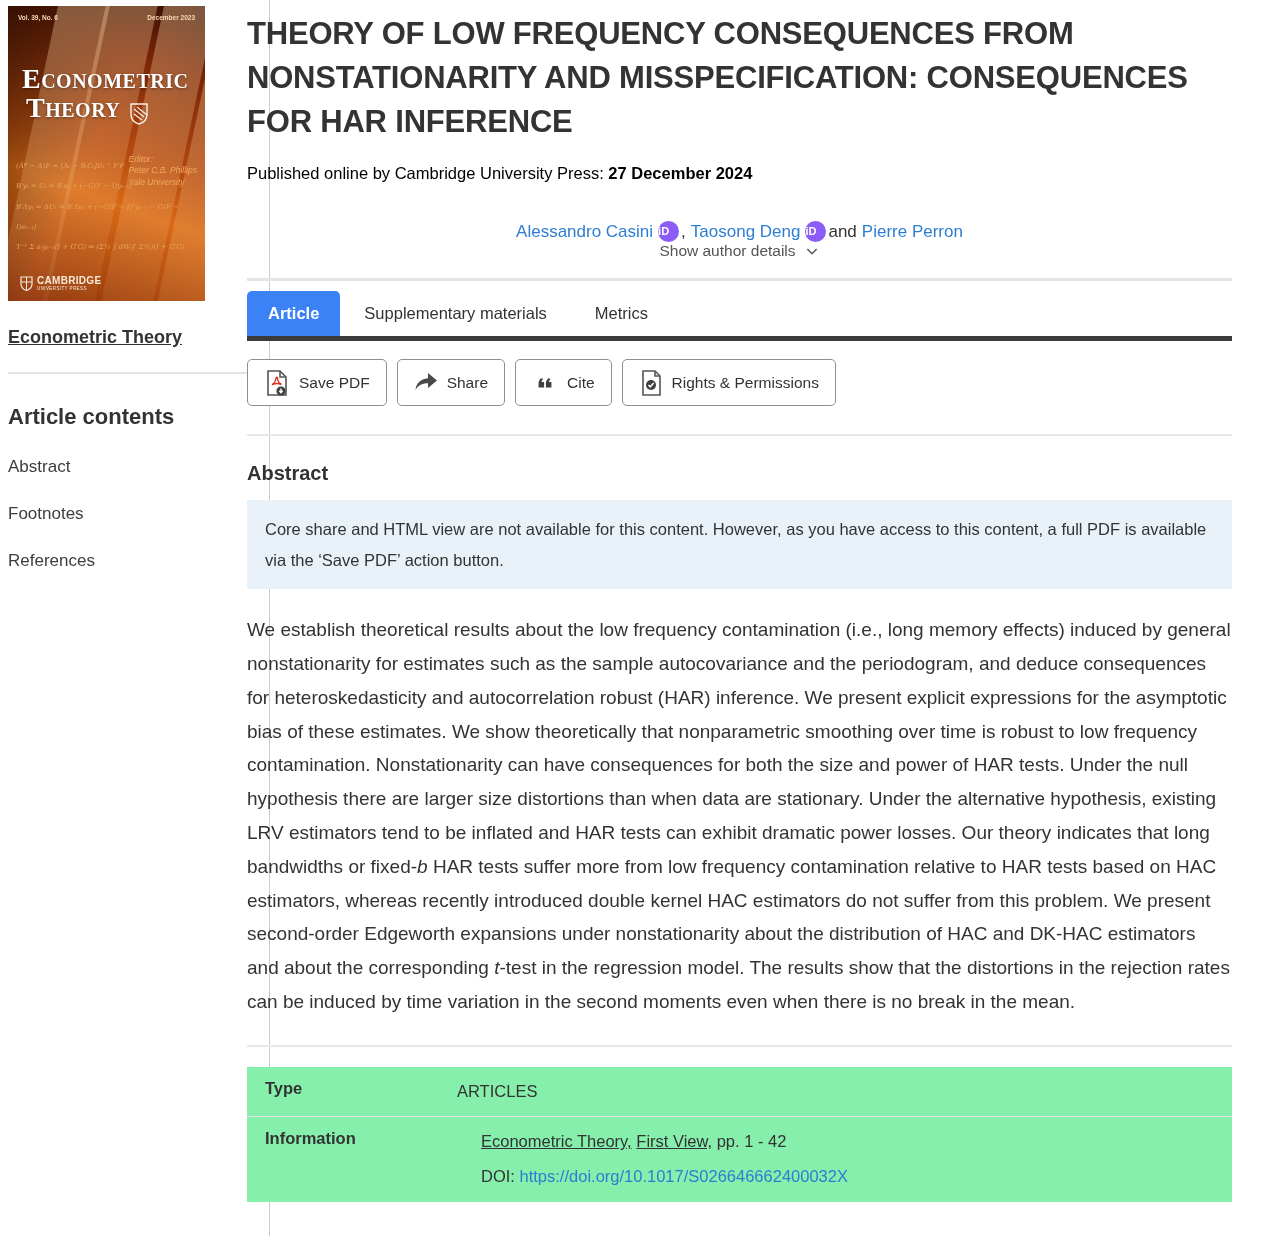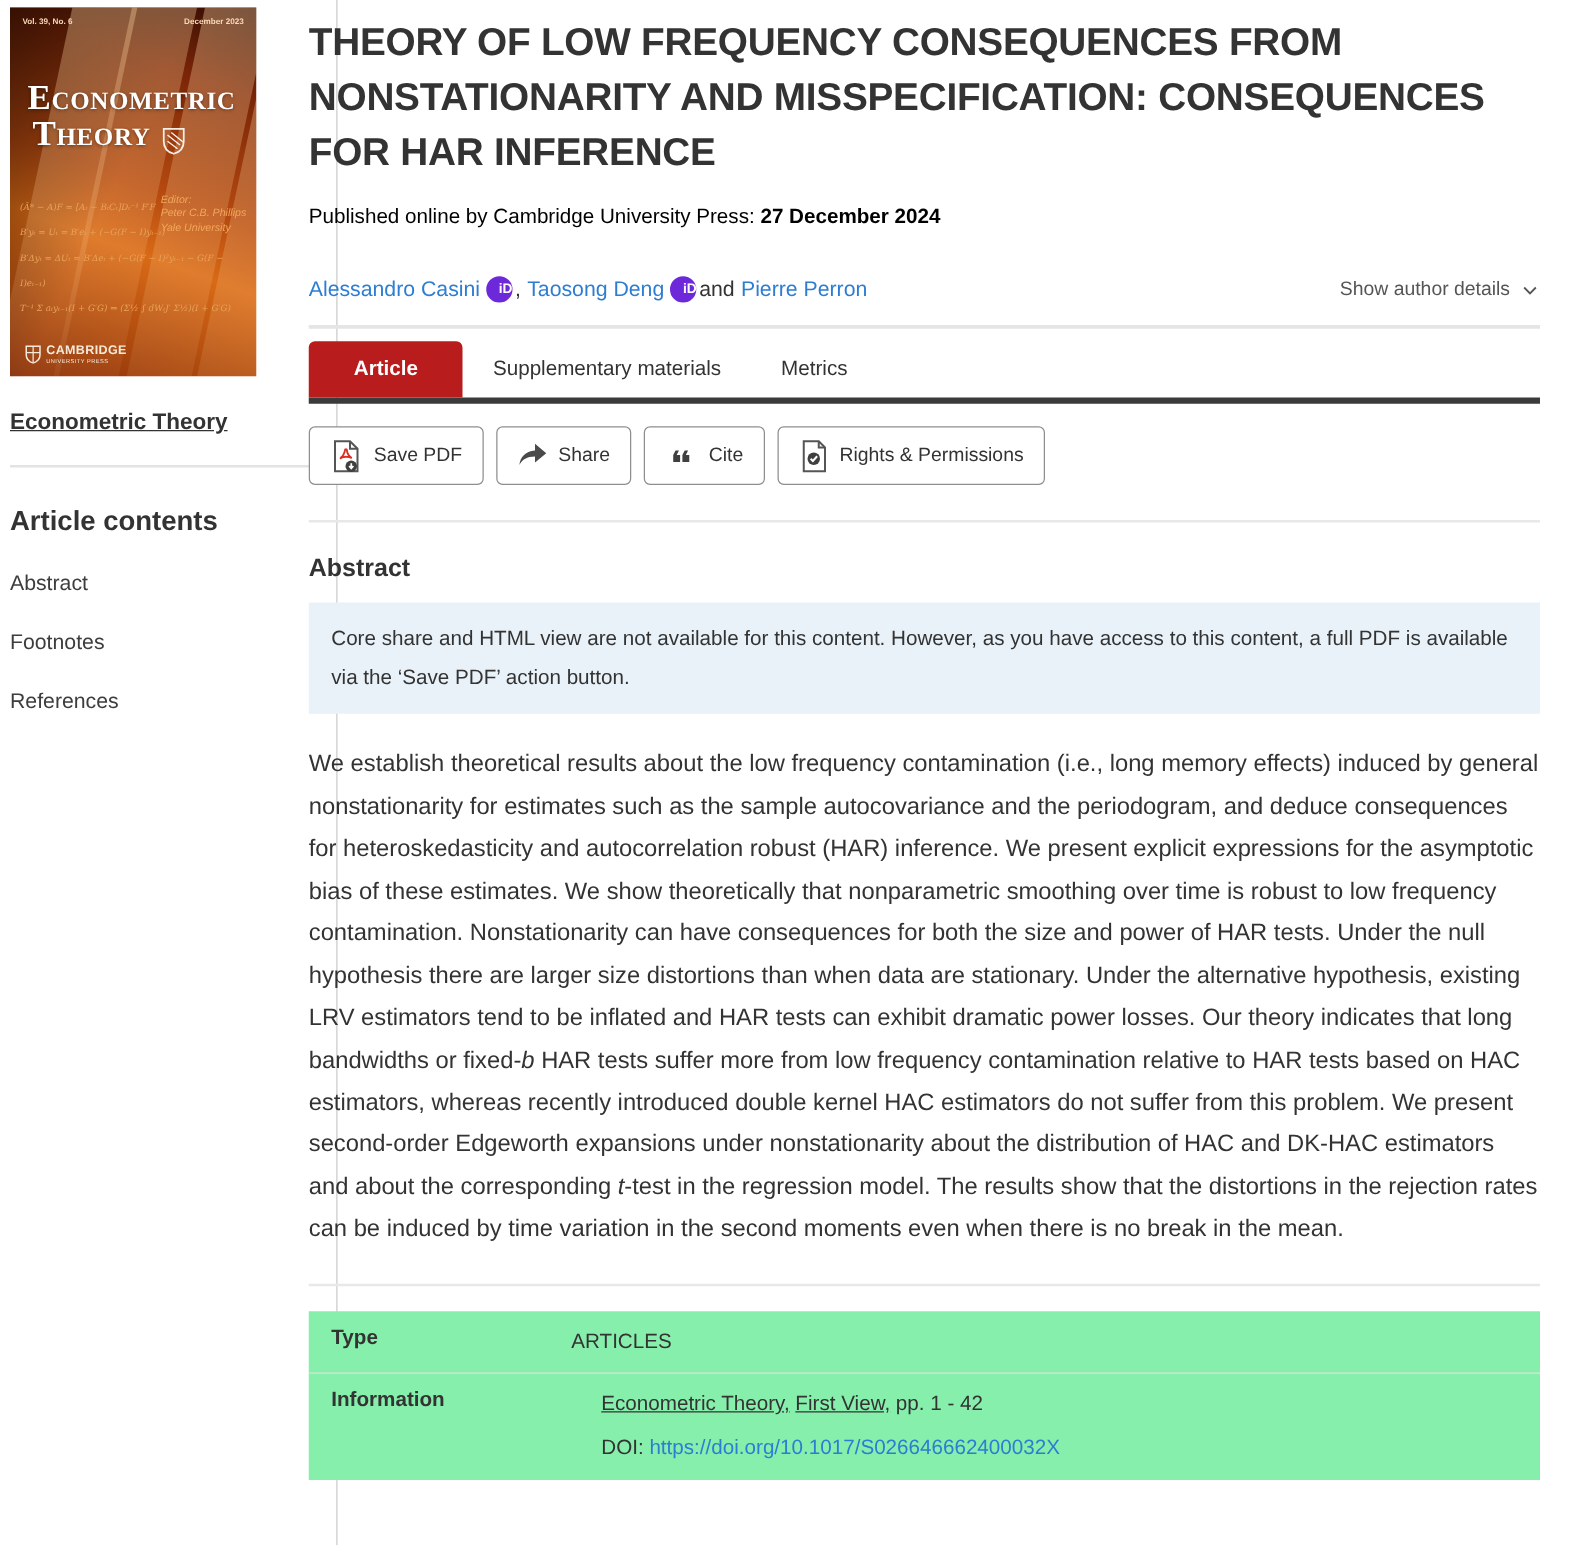--- a/index.html
+++ b/index.html
@@ -41,35 +41,35 @@
   .contents-heading { margin-top:30px; font-size:22px; font-weight:bold; color:#333; }
   .contents-item { margin-top:27px; font-size:17px; color:#3d3d3d; cursor:pointer; }
 
   
   .main { position:absolute; left:247px; top:0; width:985px; }
   .title { margin-top:12px; font-size:31px; font-weight:bold; line-height:1.42;
     letter-spacing:-.2px; color:#333; }
   .published { margin-top:20px; font-size:16.5px; color:#000000; }
   .published b { font-weight:bold; }
 
-  .authors-row { margin-top:38px; display:flex; align-items:center; justify-content:space-between; }
+  .authors-row { margin-top:38px; display:flex; align-items:center; justify-content:space-between;flex-direction:column; }
   .authors { font-size:17px; color:#333; display:flex; align-items:center; flex-wrap:wrap; }
   .author-link { color:#2d7dd2; cursor:pointer; }
-  .orcid { display:inline-block; width:21px; height:21px; border-radius:50%; background:#6d28d9;
-    color:#fff; font-size:11px; font-weight:bold; text-align:right; line-height:21px;
+  .orcid { display:inline-block; width:21px; height:21px; border-radius:50%; background:#8b5cf6;
+    color:#fff; font-size:11px; font-weight:bold; text-align:left; line-height:21px;
     margin:0 2px 0 5px; cursor:pointer; }
   .show-details { display:flex; align-items:center; gap:8px; font-size:15.5px; color:#555;
     cursor:pointer; white-space:nowrap; }
 
   .authors-divider { margin-top:18px; border-top:3px solid #e5e5e5; }
 
   .tabs { margin-top:10px; display:flex; align-items:flex-end; border-bottom:5px solid #3b3b3b; }
   .tab { padding:13px 24px; font-size:16.5px; color:#333; cursor:pointer; }
-  .tab.active { background:#b91c1c; color:#fff; font-weight:bold; border-radius:5px 5px 0 0;
-    padding:13px 36px; }
+  .tab.active { background:#3b82f6; color:#fff; font-weight:bold; border-radius:5px 5px 0 0;
+    padding:13px 21px; }
 
   .actions { margin-top:18px; display:flex; gap:10px; }
   .action-btn { display:flex; align-items:center; gap:9px; height:47px; padding:0 16px;
     border:1px solid #8e8e8e; border-radius:5px; background:#fff; font-size:15.5px; color:#333;
     cursor:pointer; font-family:inherit; }
 
   .actions-divider { margin-top:28px; border-top:2px solid #e8e8e8; }
 
   .abstract-heading { margin-top:26px; font-size:20px; font-weight:bold; }
   .notice { margin-top:15px; background:#e9f2f9; padding:14px 18px; font-size:16.5px;

